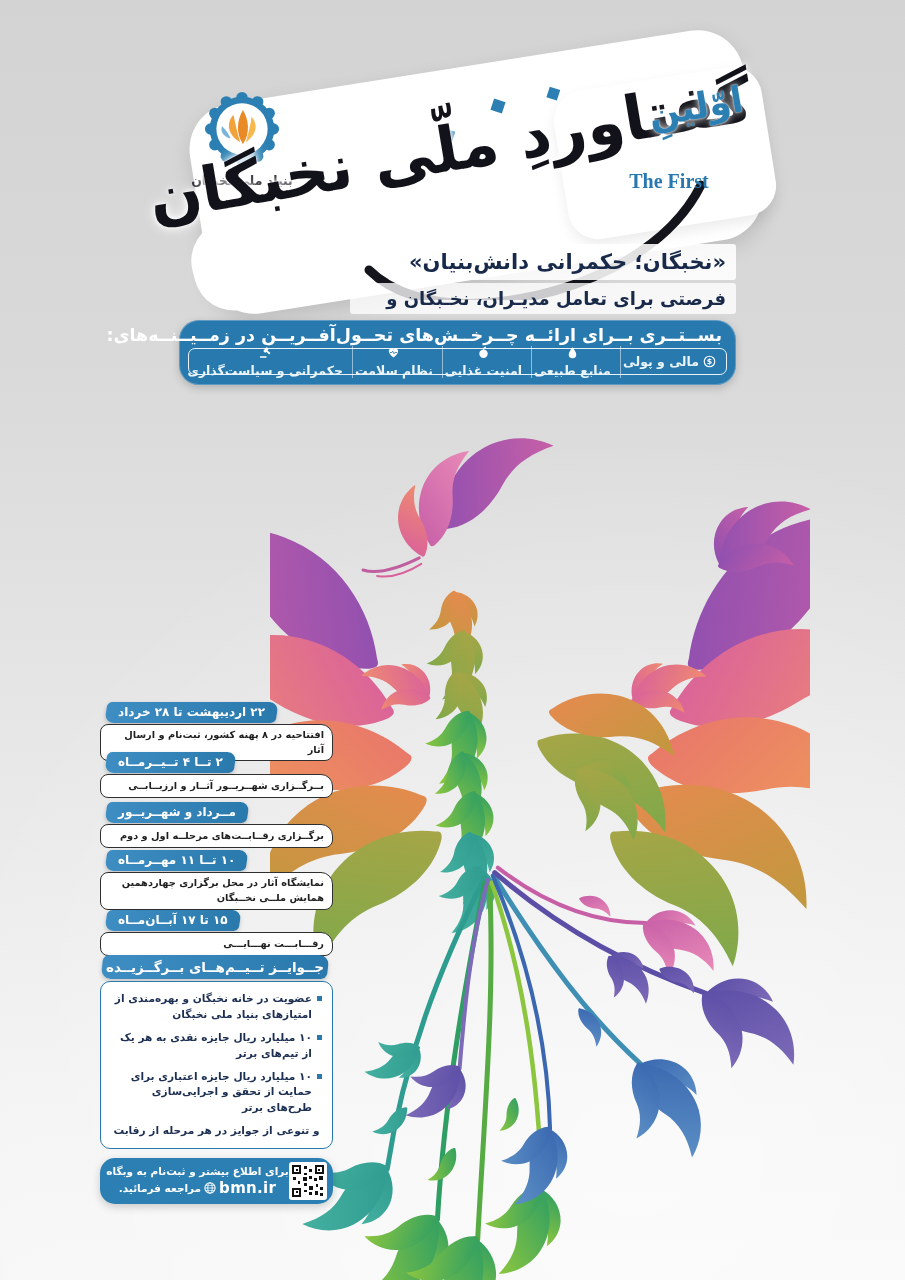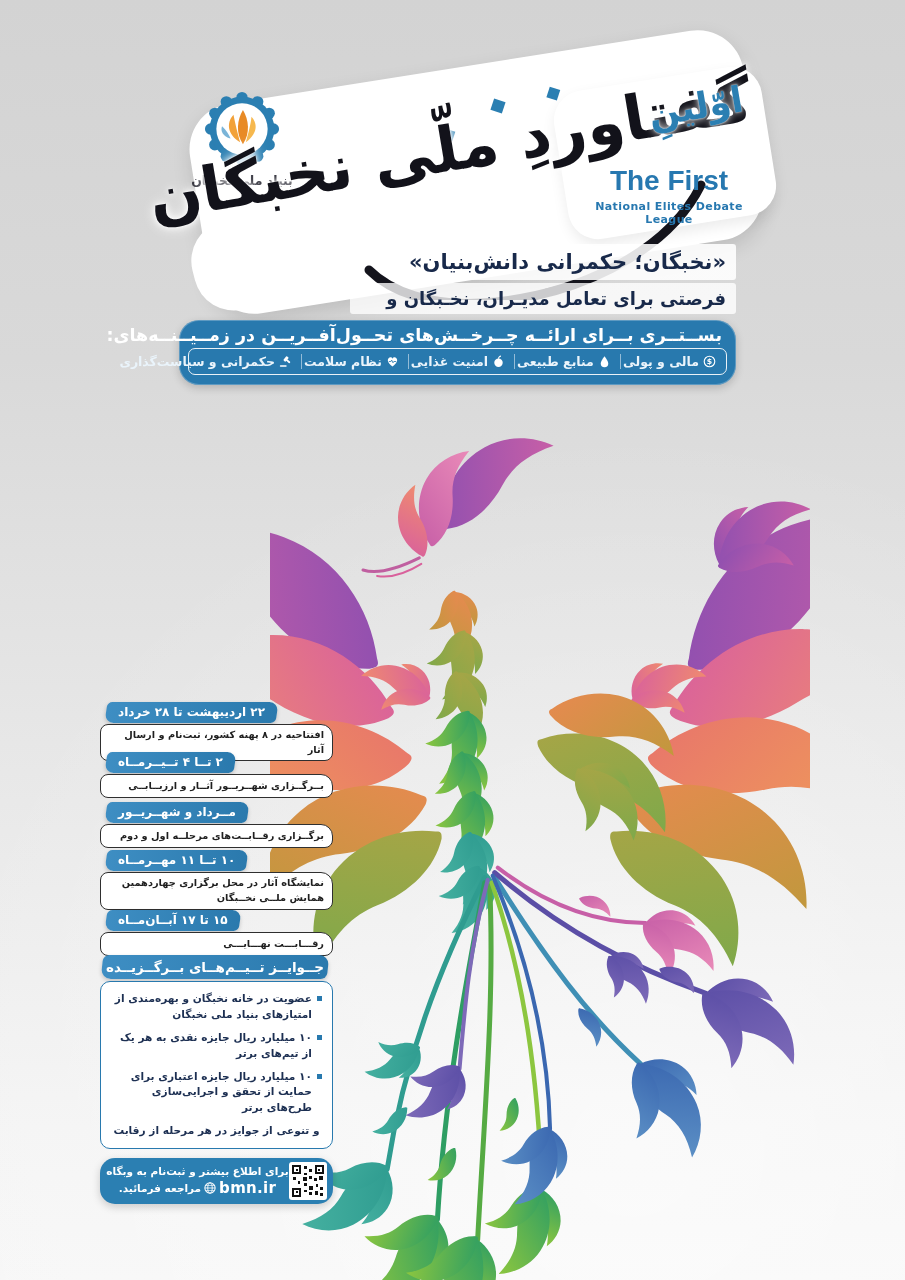--- a/index.html
+++ b/index.html
@@ -16,39 +16,39 @@
   .ribbon2{left:560px;top:78px;width:210px;height:150px;background:#fff;border-radius:30px;
     transform:rotate(-9deg);box-shadow:0 6px 14px rgba(0,0,0,.08);}
   .ribbon3{left:190px;top:200px;width:250px;height:90px;background:#fff;border-radius:40px;
     transform:rotate(-14deg);}
   .title-fa{left:200px;top:108px;width:555px;text-align:center;font-size:62px;font-weight:bold;
     color:#12121a;transform:rotate(-9.5deg);white-space:nowrap;direction:rtl;
     text-shadow:0 0 2px #fff,0 0 6px #fff,0 0 14px #fff;letter-spacing:1px;}
   .title-prefix{left:648px;top:86px;font-size:36px;font-weight:bold;color:#2b7fb2;
     transform:rotate(-9.5deg);direction:rtl;text-shadow:0 0 2px #fff,0 0 8px #fff;}
   .title-en{left:570px;top:164px;width:198px;text-align:center;color:#2778b0;}
-  .title-en .big{font-family:Liberation Sans, sans-serif;font-weight:bold;font-size:28px;line-height:34px;}
+  .title-en .big{font-family:Liberation Serif, serif;font-weight:bold;font-size:20px;line-height:34px;}
   .title-en .small{font-size:11px;font-weight:bold;letter-spacing:.4px;margin-top:2px;}
   .strip{background:rgba(255,255,255,.88);border-radius:3px;direction:rtl;color:#18294a;}
   .slogan{left:388px;top:244px;width:348px;height:36px;font-size:21px;font-weight:bold;
     line-height:36px;padding-right:10px;box-sizing:border-box;}
   .tagline{left:350px;top:283px;width:386px;height:31px;font-size:18px;font-weight:bold;
     line-height:31px;padding-right:10px;box-sizing:border-box;background:rgba(255,255,255,.78);}
 
   
   .topics{left:179px;top:320px;width:557px;height:65px;background:#2879ae;border-radius:20px;
     box-shadow:inset 0 0 0 1px rgba(255,255,255,.25), 0 3px 8px rgba(0,0,0,.18);box-sizing:border-box;}
   .topics-heading{direction:rtl;color:#fff;font-size:17.5px;font-weight:bold;
     padding:5px 14px 2px 14px;white-space:nowrap;}
   .topics-row{direction:rtl;display:flex;align-items:center;justify-content:space-between;
     margin:1px 9px 0 9px;height:27px;border:1.5px solid rgba(255,255,255,.9);border-radius:7px;
     padding:0 10px;box-sizing:border-box;}
   .topic{display:flex;align-items:center;gap:4px;color:#eaf4fb;font-size:12.5px;font-weight:bold;
     white-space:nowrap;}
-  .topic + .topic{border-right:1px solid rgba(255,255,255,.5);padding-right:9px;margin-right:2px;}
+  .topic + .topic{border-right:1px solid rgba(255,255,255,.5);padding-right:9px;margin-right:2px;flex-direction:column;}
   .topic svg{width:13px;height:13px;flex:0 0 auto;}
 
   
   .tl{left:100px;top:700px;width:236px;}
   .tl-tag{position:absolute;left:6px;height:21px;background:linear-gradient(90deg,#3e8ec3,#2a79ad);
     color:#fff;font-size:12px;font-weight:bold;line-height:21px;padding:0 12px;border-radius:5px 9px 5px 9px;
     transform:skewX(-8deg);white-space:nowrap;box-shadow:0 2px 4px rgba(0,0,0,.2);}
   .tl-tag > span{display:inline-block;transform:skewX(8deg);direction:rtl;}
   .tl-box{position:absolute;left:0;width:233px;background:#fff;border:1.4px solid #2f2f2f;
     border-radius:8px 12px 8px 8px;box-sizing:border-box;direction:rtl;color:#1f1f1f;
@@ -127,21 +127,20 @@
         <path d="M-12,10 C-20,8 -23,2 -21,-3 C-17,1 -14,5 -12,10 Z" fill="#7ab4d8"></path>
       </g>
     </svg>
     <div class="org">بنیاد ملی نخبگان</div>
   </div>
 
   <div class="abs title-fa">گفتاوردِ ملّی نخبگان</div>
   <div class="abs title-prefix">اوّلینِ</div>
   <div class="abs title-en">
     <div class="big">The First</div>
-    <div class="small">National Elites Debate League</div>
   </div>
 
   <div class="abs strip slogan">«نخبگان؛ حکمرانی دانش‌بنیان»</div>
   <div class="abs strip tagline">فرصتی برای تعامل مدیـران، نخـبگان و مـردم</div>
 
   <div class="abs topics">
     <div class="topics-heading">بســتــری بــرای ارائــه چــرخــش‌های تحــول‌آفــریــن در زمــیــنــه‌های:</div>
     <div class="topics-row">
       <div class="topic">
         <svg viewBox="0 0 16 16">

